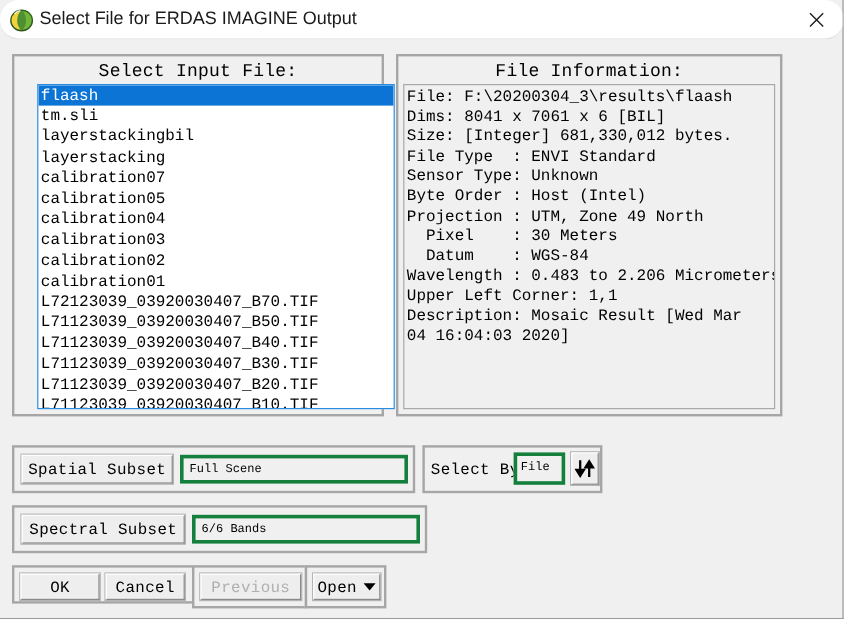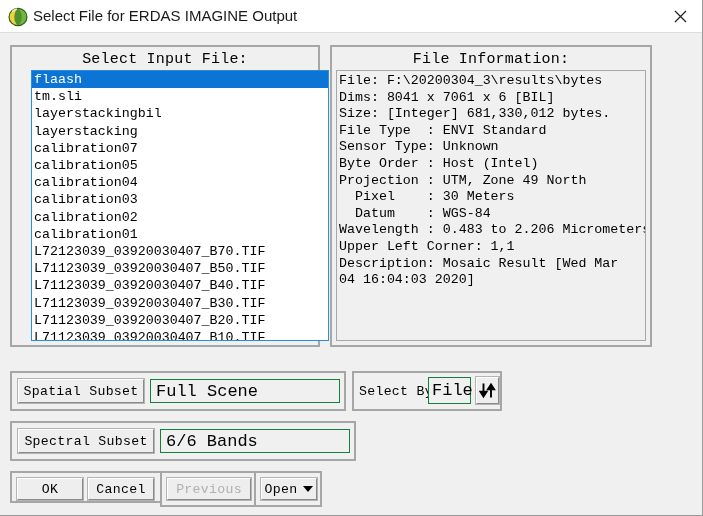--- a/index.html
+++ b/index.html
@@ -25,20 +25,21 @@
   }
 
   
   .titlebar {
     position: absolute;
     left: 0; top: 0;
     width: 703px; height: 33px;
     background: #ffffff;
     border-bottom: 1px solid #dedede;
     box-sizing: border-box;
+    border-radius: 16px;
   }
   .title-icon {
     position: absolute;
     left: 8px; top: 7px;
     width: 20px; height: 20px;
   }
   .title-text {
     position: absolute;
     left: 33px; top: 0;
     height: 32px;
@@ -171,23 +172,23 @@
     letter-spacing: 0.3px;
   }
   .push.disabled {
     color: #b0b0b0;
     cursor: default;
   }
   .textfield {
     position: absolute;
     box-sizing: border-box;
     background: #f0f0f0;
-    border: 1px solid #15803d;
-    font-family: "Liberation Mono", monospace;
-    font-size: 17px;
+    border: 3px solid #15803d;
+    font-family: "Liberation Mono", monospace;
+    font-size: 10px;
     color: #000;
     display: flex;
     align-items: center;
     padding-left: 5px;
     cursor: text;
   }
   .plainlabel {
     position: absolute;
     font-family: "Liberation Mono", monospace;
     font-size: 13.2px;
@@ -259,21 +260,21 @@
         <div class="list-item">L71123039_03920030407_B40.TIF</div>
         <div class="list-item">L71123039_03920030407_B30.TIF</div>
         <div class="list-item">L71123039_03920030407_B20.TIF</div>
         <div class="list-item">L71123039_03920030407_B10.TIF</div>
       </div>
   </div>
 
   <div class="groupbox" id="right-panel">
     <div class="panel-heading">File Information:</div>
     <div id="fileinfo-box">
-        <div class="info-line">File: F:\20200304_3\results\bytes</div>
+        <div class="info-line">File: F:\20200304_3\results\flaash</div>
         <div class="info-line">Dims: 8041 x 7061 x 6 [BIL]</div>
         <div class="info-line">Size: [Integer] 681,330,012 bytes.</div>
         <div class="info-line">File Type  : ENVI Standard</div>
         <div class="info-line">Sensor Type: Unknown</div>
         <div class="info-line">Byte Order : Host (Intel)</div>
         <div class="info-line">Projection : UTM, Zone 49 North</div>
         <div class="info-line">  Pixel    : 30 Meters</div>
         <div class="info-line">  Datum    : WGS-84</div>
         <div class="info-line">Wavelength : 0.483 to 2.206 Micrometers</div>
         <div class="info-line">Upper Left Corner: 1,1</div>

